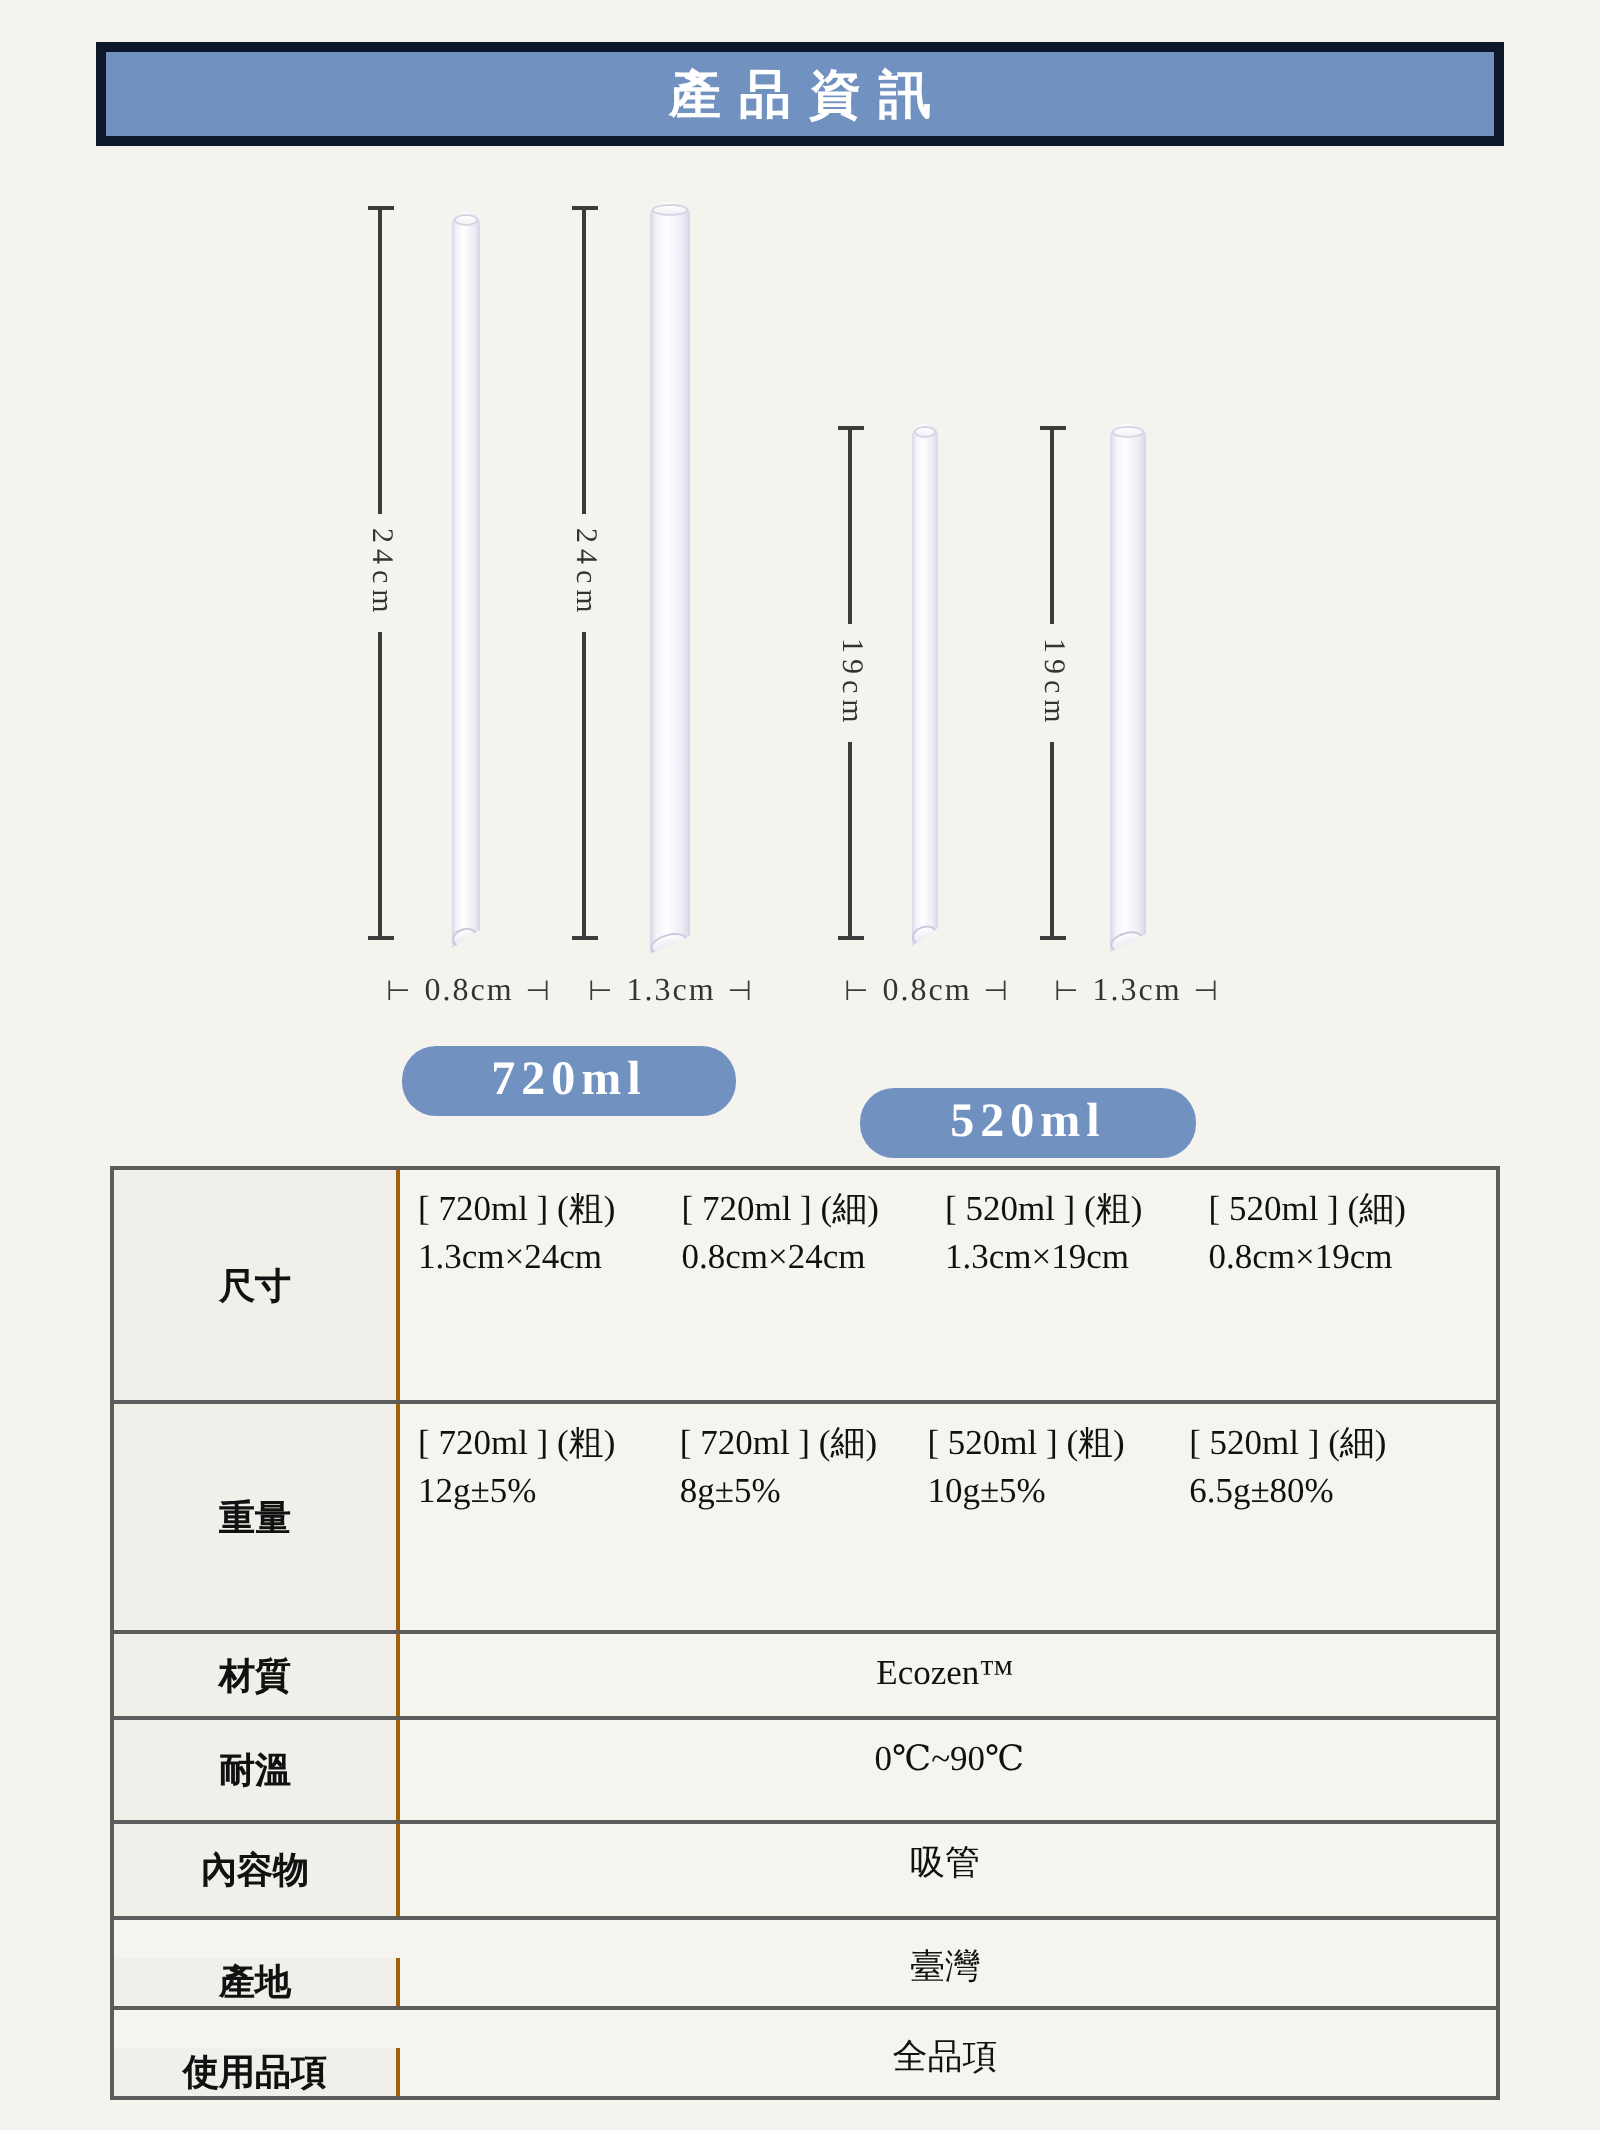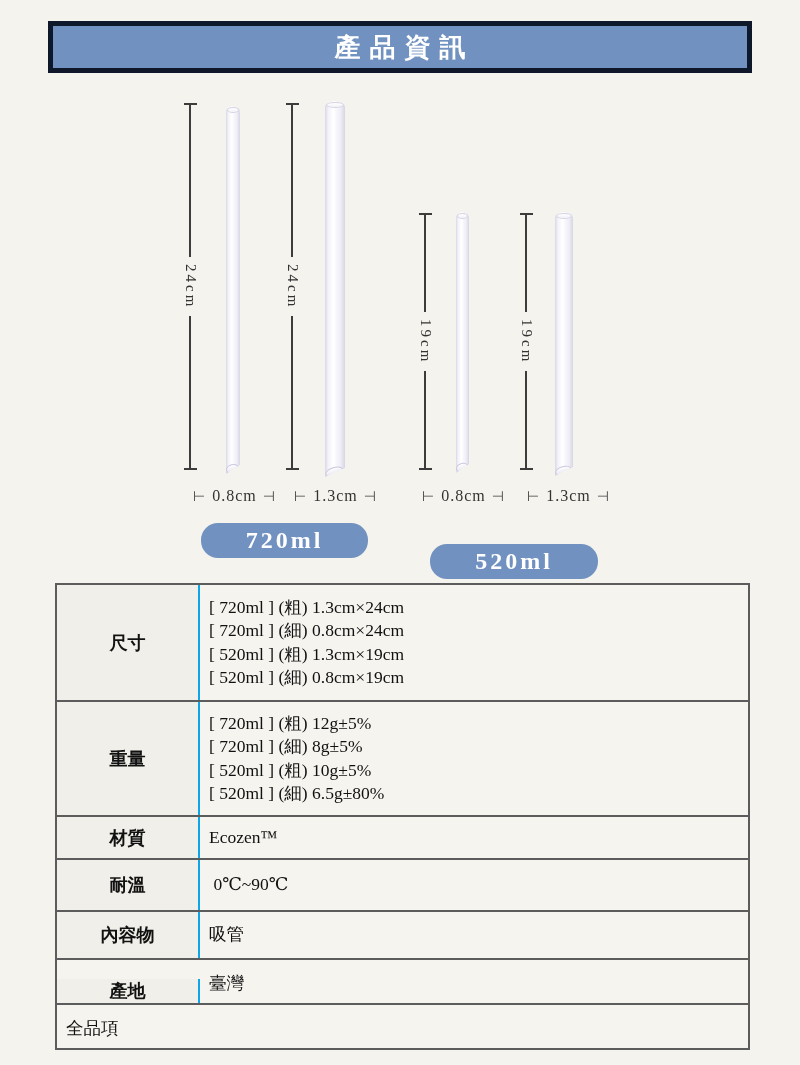--- a/index.html
+++ b/index.html
@@ -72,28 +72,28 @@
   .spec-table {
     position:absolute; left:55px; top:583px; width:695px;
     box-sizing:border-box;
     border:2px solid #5c5c5c;
     background:#f6f4ef;
   }
   .spec-row { display:flex; box-sizing:border-box; }
   .spec-row + .spec-row { border-top:2px solid #5c5c5c; }
   .cell-label {
     width:143px; flex:0 0 143px; box-sizing:border-box;
-    border-right:2px solid #0ea5e9;
+    border-right:2px solid #a16207;
     background:#f1efe9;
     display:flex; align-items:center; justify-content:center;
     font-weight:bold; font-size:18px; color:#111;
   }
   .cell-value {
     flex:1 1 auto; box-sizing:border-box;
-    display:flex; flex-direction:column; justify-content:center;
+    display:flex; flex-direction:row; justify-content:center;
     padding:8px 12px 8px 9px;
     font-size:17.5px; line-height:23.5px; color:#111;
     background:#f6f4ef;
   }
   .cell-value .vl { white-space:pre-wrap; }
   .h-tall  { height:115px; }
   .h-43 { height:43px; } .h-44 { height:52px; } .h-48 { height:48px; } .h-45 { height:45px;align-items:flex-end; }
 </style>
 </head>
 <body>
@@ -203,18 +203,19 @@
   </div>
 
   <div class="spec-row h-45">
     <div class="cell-label">產地</div>
     <div class="cell-value">
       <div class="vl">臺灣</div>
     </div>
   </div>
 
   <div class="spec-row h-45">
+    <div class="cell-label">使用品項</div>
     <div class="cell-value">
       <div class="vl">全品項</div>
     </div>
   </div>
 
 </div>
 
 </body></html>

